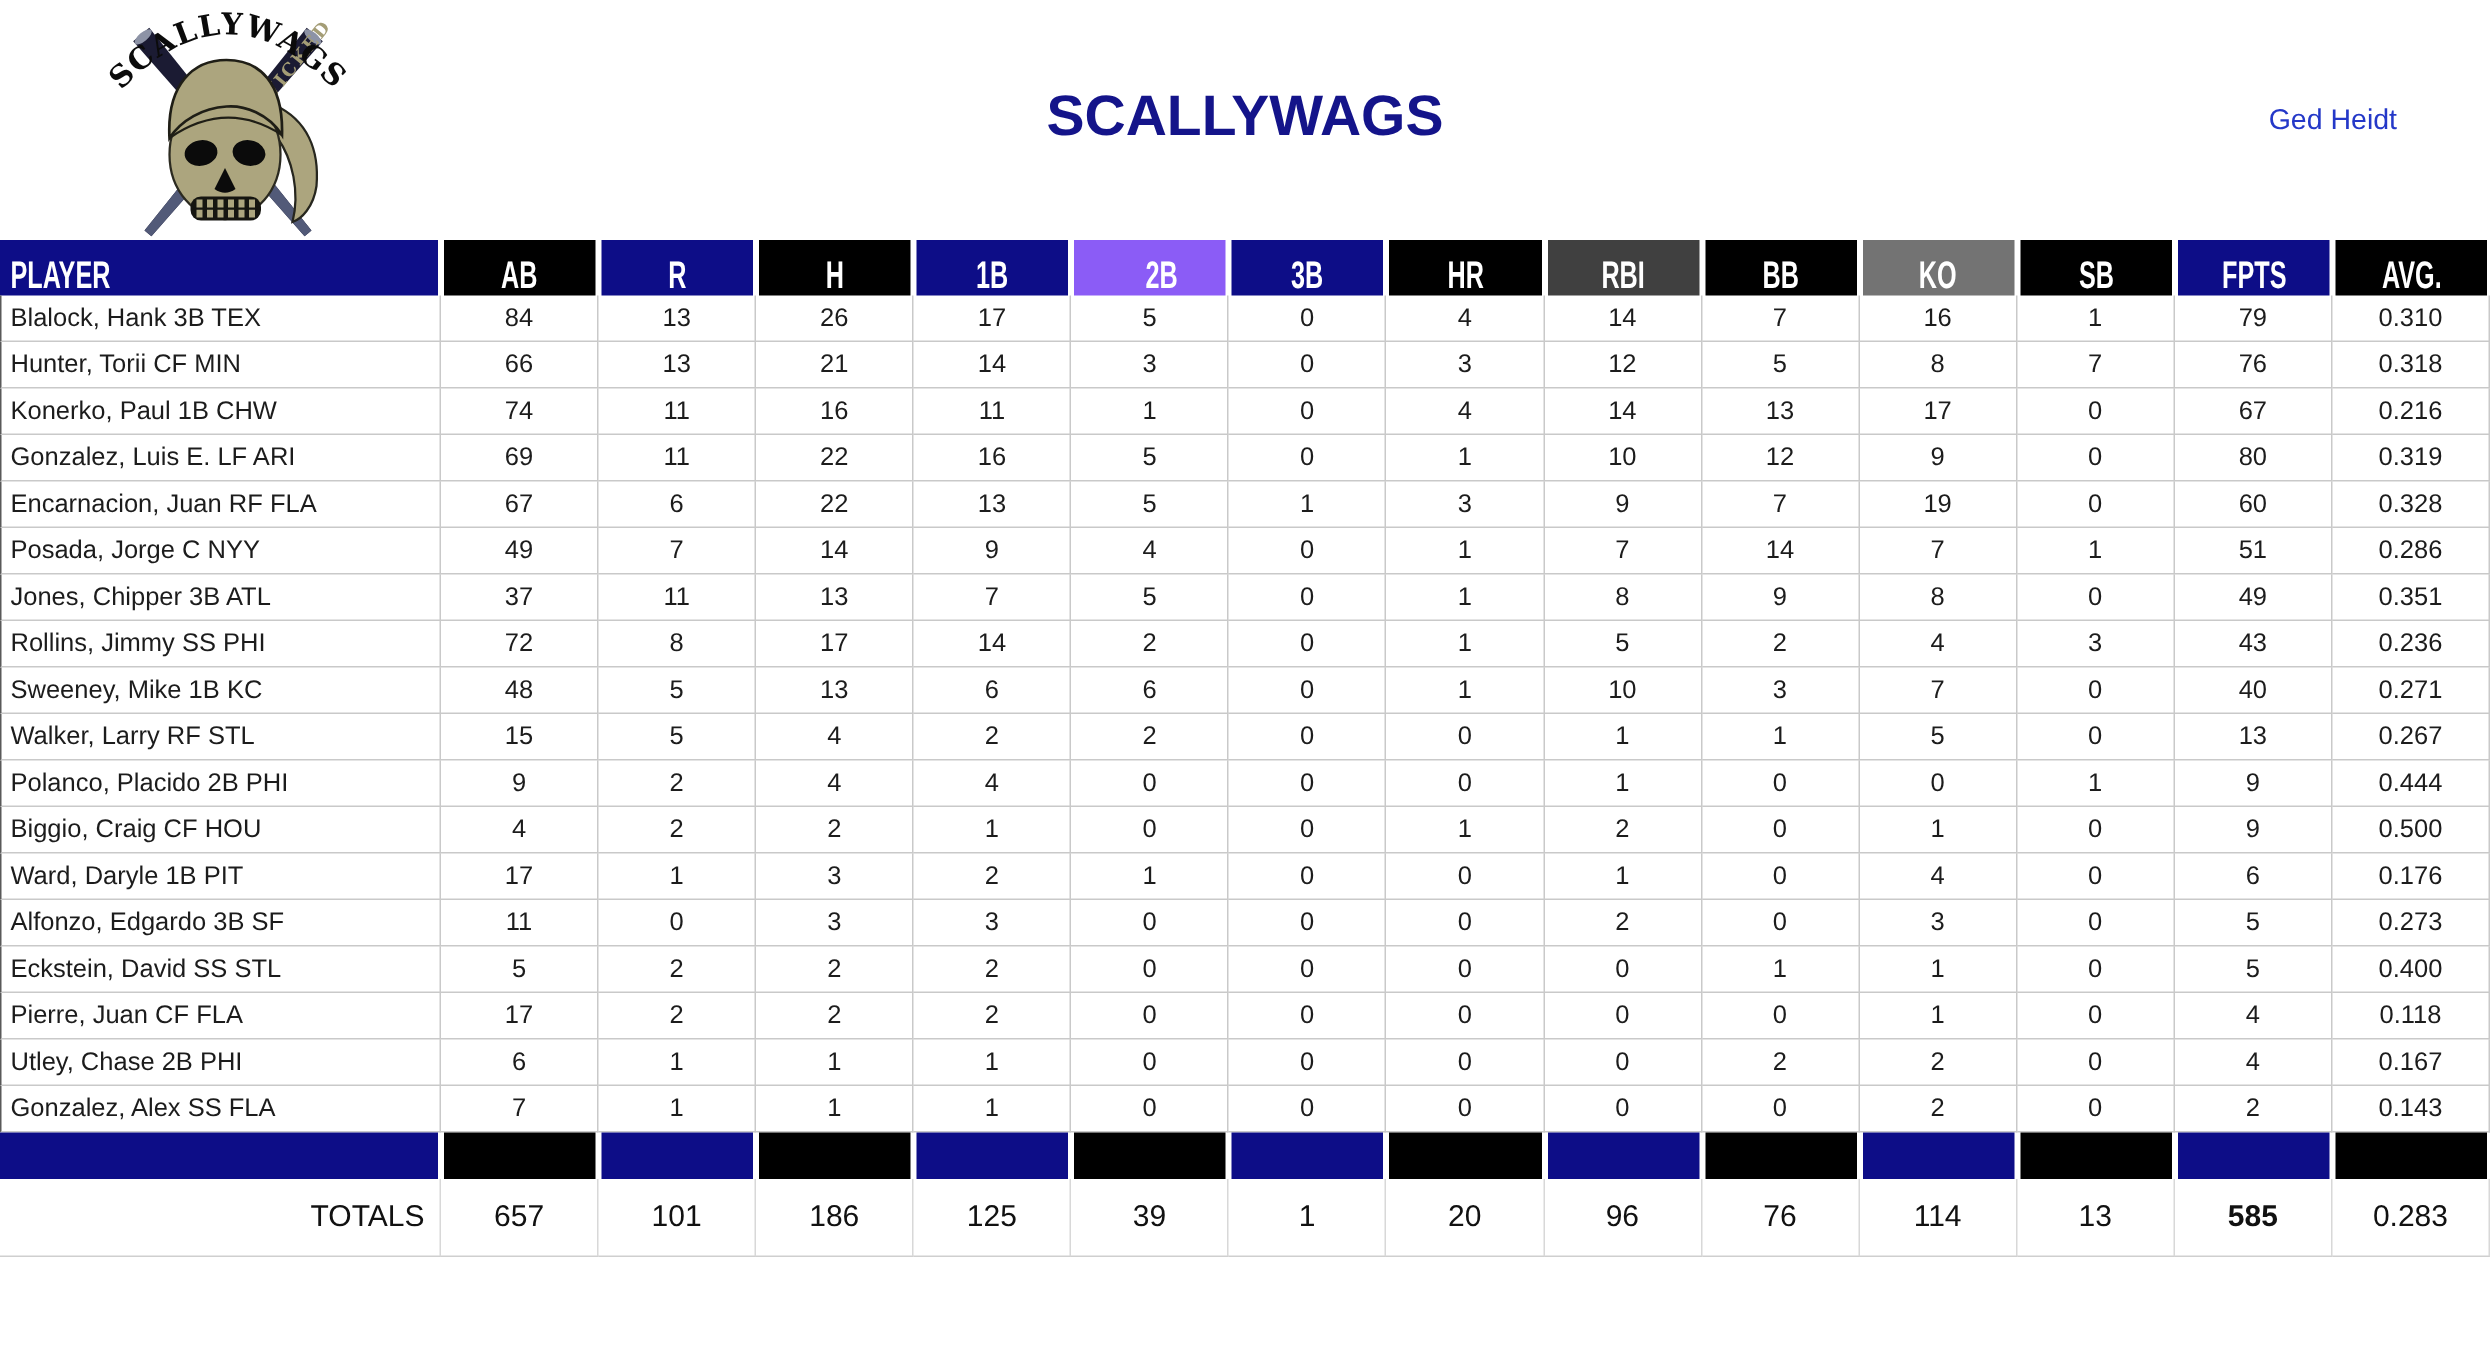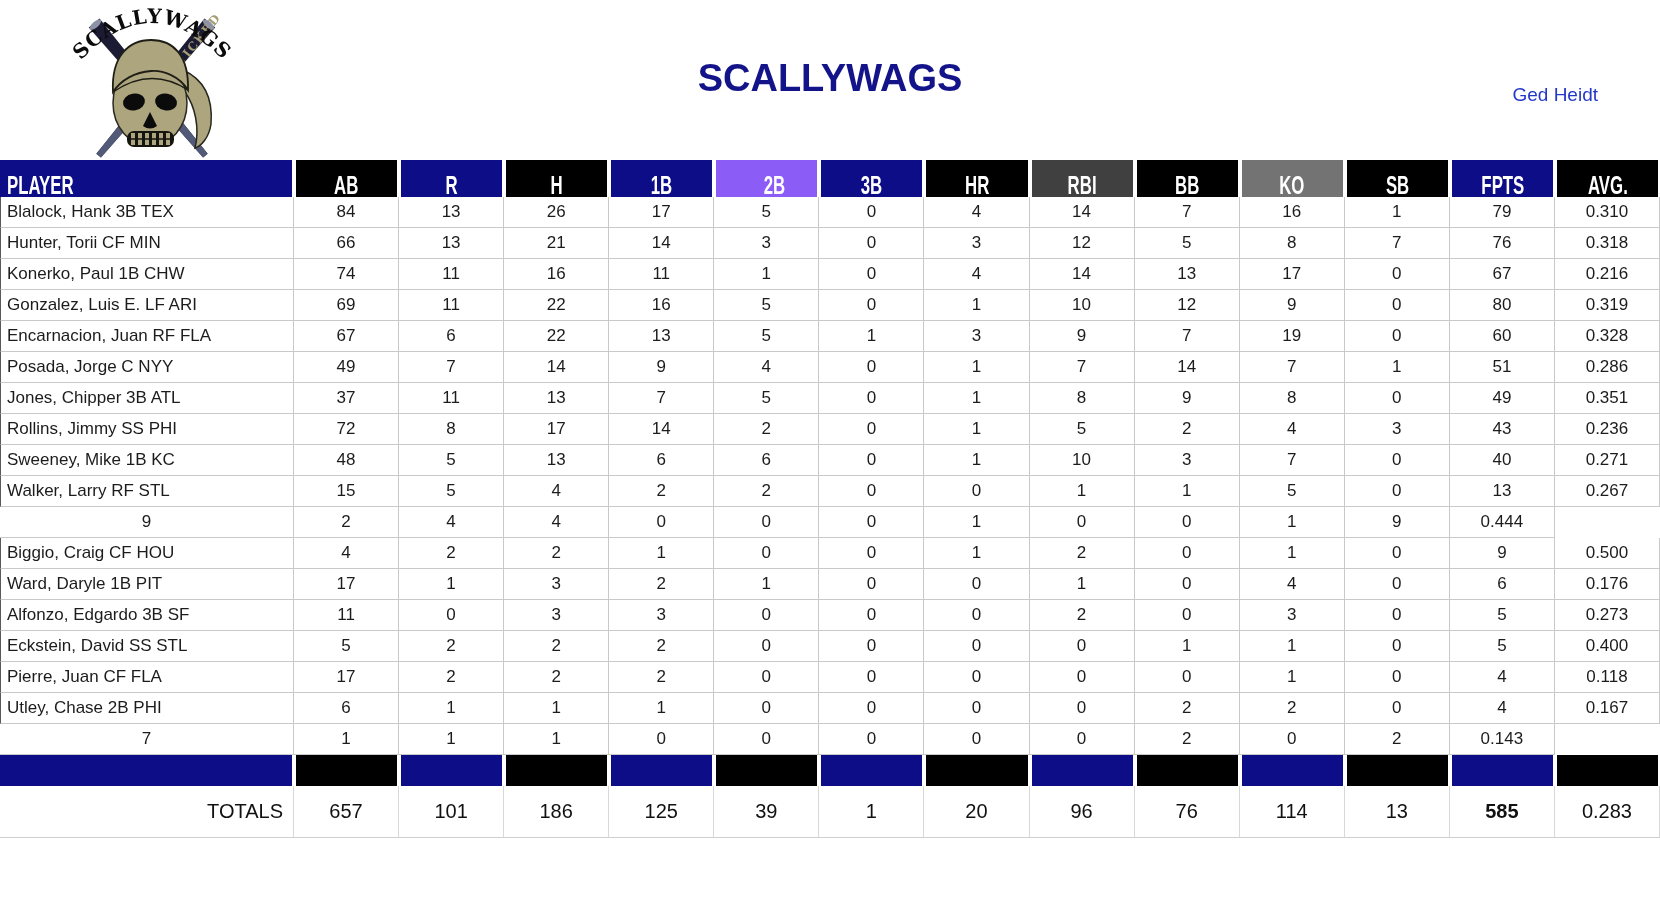--- a/index.html
+++ b/index.html
@@ -15,21 +15,21 @@
   
   .masthead { position: relative; height: 160px; }
   .logo-wrap { position: absolute; left: 66px; top: 0px; width: 172px; height: 160px; }
   .team-title {
     position: absolute; top: 57px; left: 0; width: 100%;
     text-align: center;
     font-size: 38px; font-weight: bold; letter-spacing: 0px;
     color: #14148A;
   }
   .owner-name {
-    position: absolute; top: 84px; right: 62px;
+    position: absolute; top: 70px; right: 62px;
     font-size: 19px; color: #2438C8;
   }
   
   .stat-table { position: absolute; top: 160px; left: 0; width: 1660px; }
   .grid-row { display: grid; grid-template-columns: 294px repeat(13, 1fr); }
   
   .head-row { height: 37px; }
   .bar-row  { height: 31px; }
   .hcell {
     margin: 0 2px;
@@ -325,20 +325,21 @@
           <div class="cell">0</div>
           <div class="cell">0</div>
           <div class="cell">1</div>
           <div class="cell">1</div>
           <div class="cell">5</div>
           <div class="cell">0</div>
           <div class="cell">13</div>
           <div class="cell">0.267</div>
         </div>
         <div class="grid-row body-row">
+          <div class="cell player">Polanco, Placido 2B PHI</div>
           <div class="cell">9</div>
           <div class="cell">2</div>
           <div class="cell">4</div>
           <div class="cell">4</div>
           <div class="cell">0</div>
           <div class="cell">0</div>
           <div class="cell">0</div>
           <div class="cell">1</div>
           <div class="cell">0</div>
           <div class="cell">0</div>
@@ -436,20 +437,21 @@
           <div class="cell">0</div>
           <div class="cell">0</div>
           <div class="cell">0</div>
           <div class="cell">2</div>
           <div class="cell">2</div>
           <div class="cell">0</div>
           <div class="cell">4</div>
           <div class="cell">0.167</div>
         </div>
         <div class="grid-row body-row">
+          <div class="cell player">Gonzalez, Alex SS FLA</div>
           <div class="cell">7</div>
           <div class="cell">1</div>
           <div class="cell">1</div>
           <div class="cell">1</div>
           <div class="cell">0</div>
           <div class="cell">0</div>
           <div class="cell">0</div>
           <div class="cell">0</div>
           <div class="cell">0</div>
           <div class="cell">2</div>

